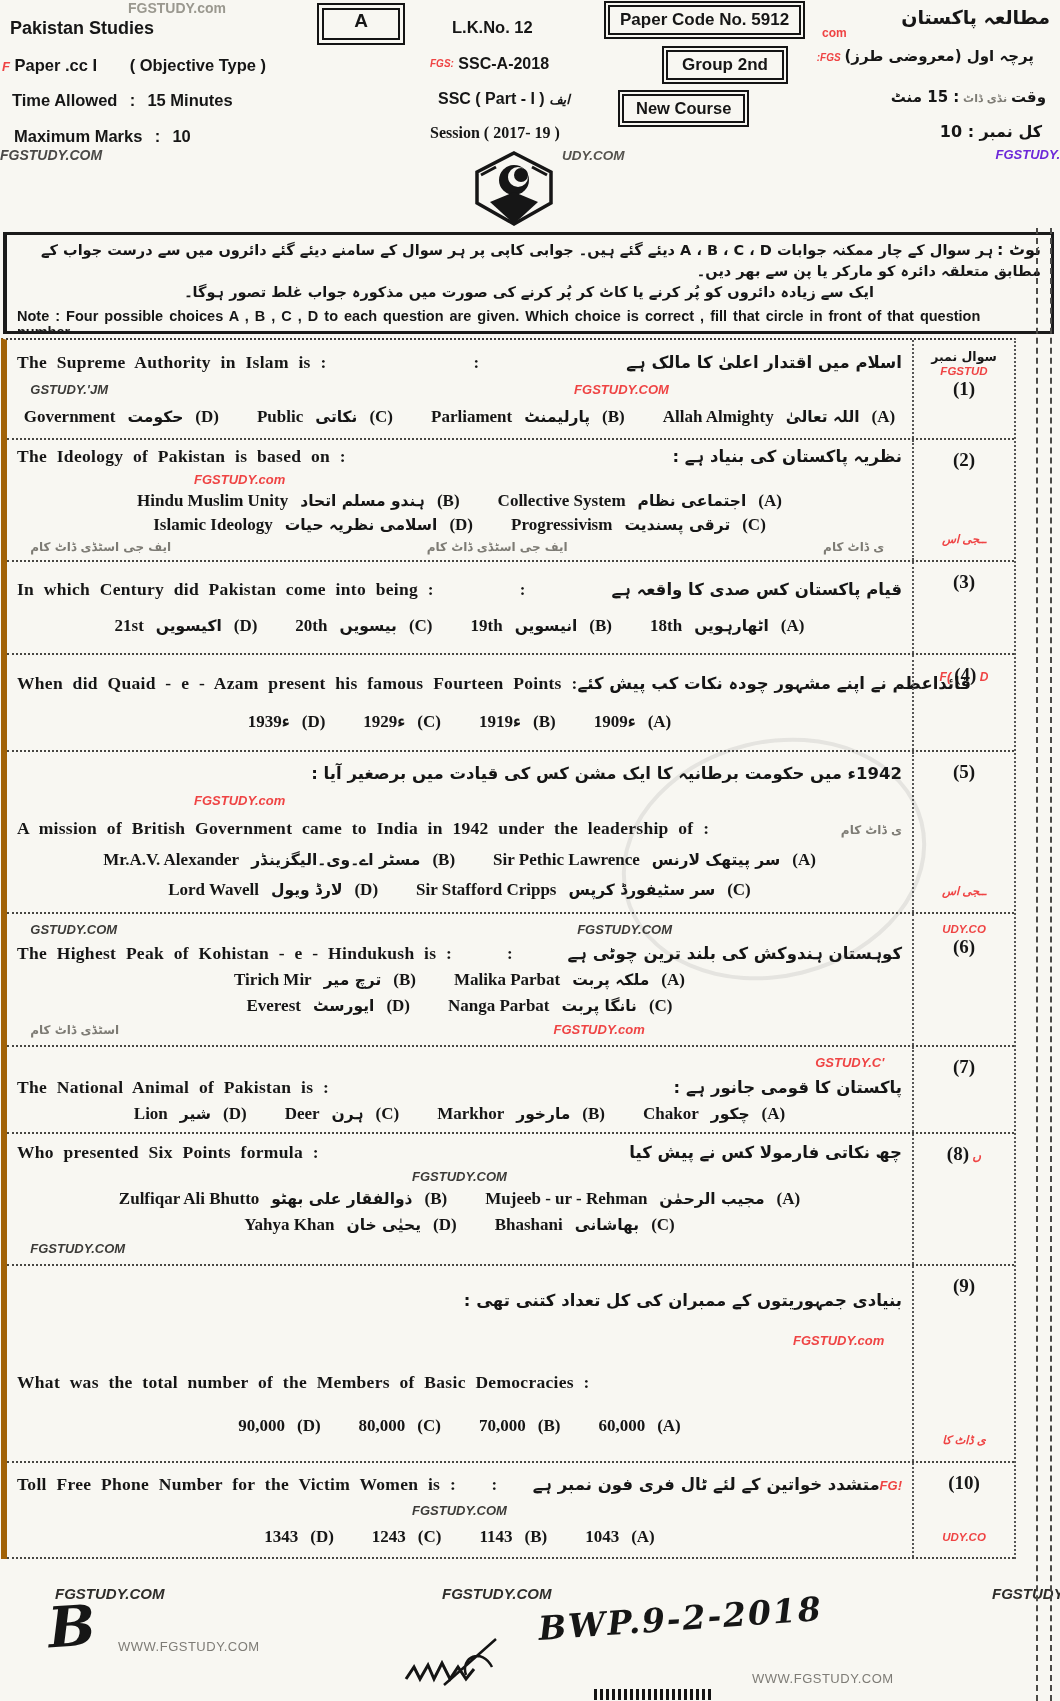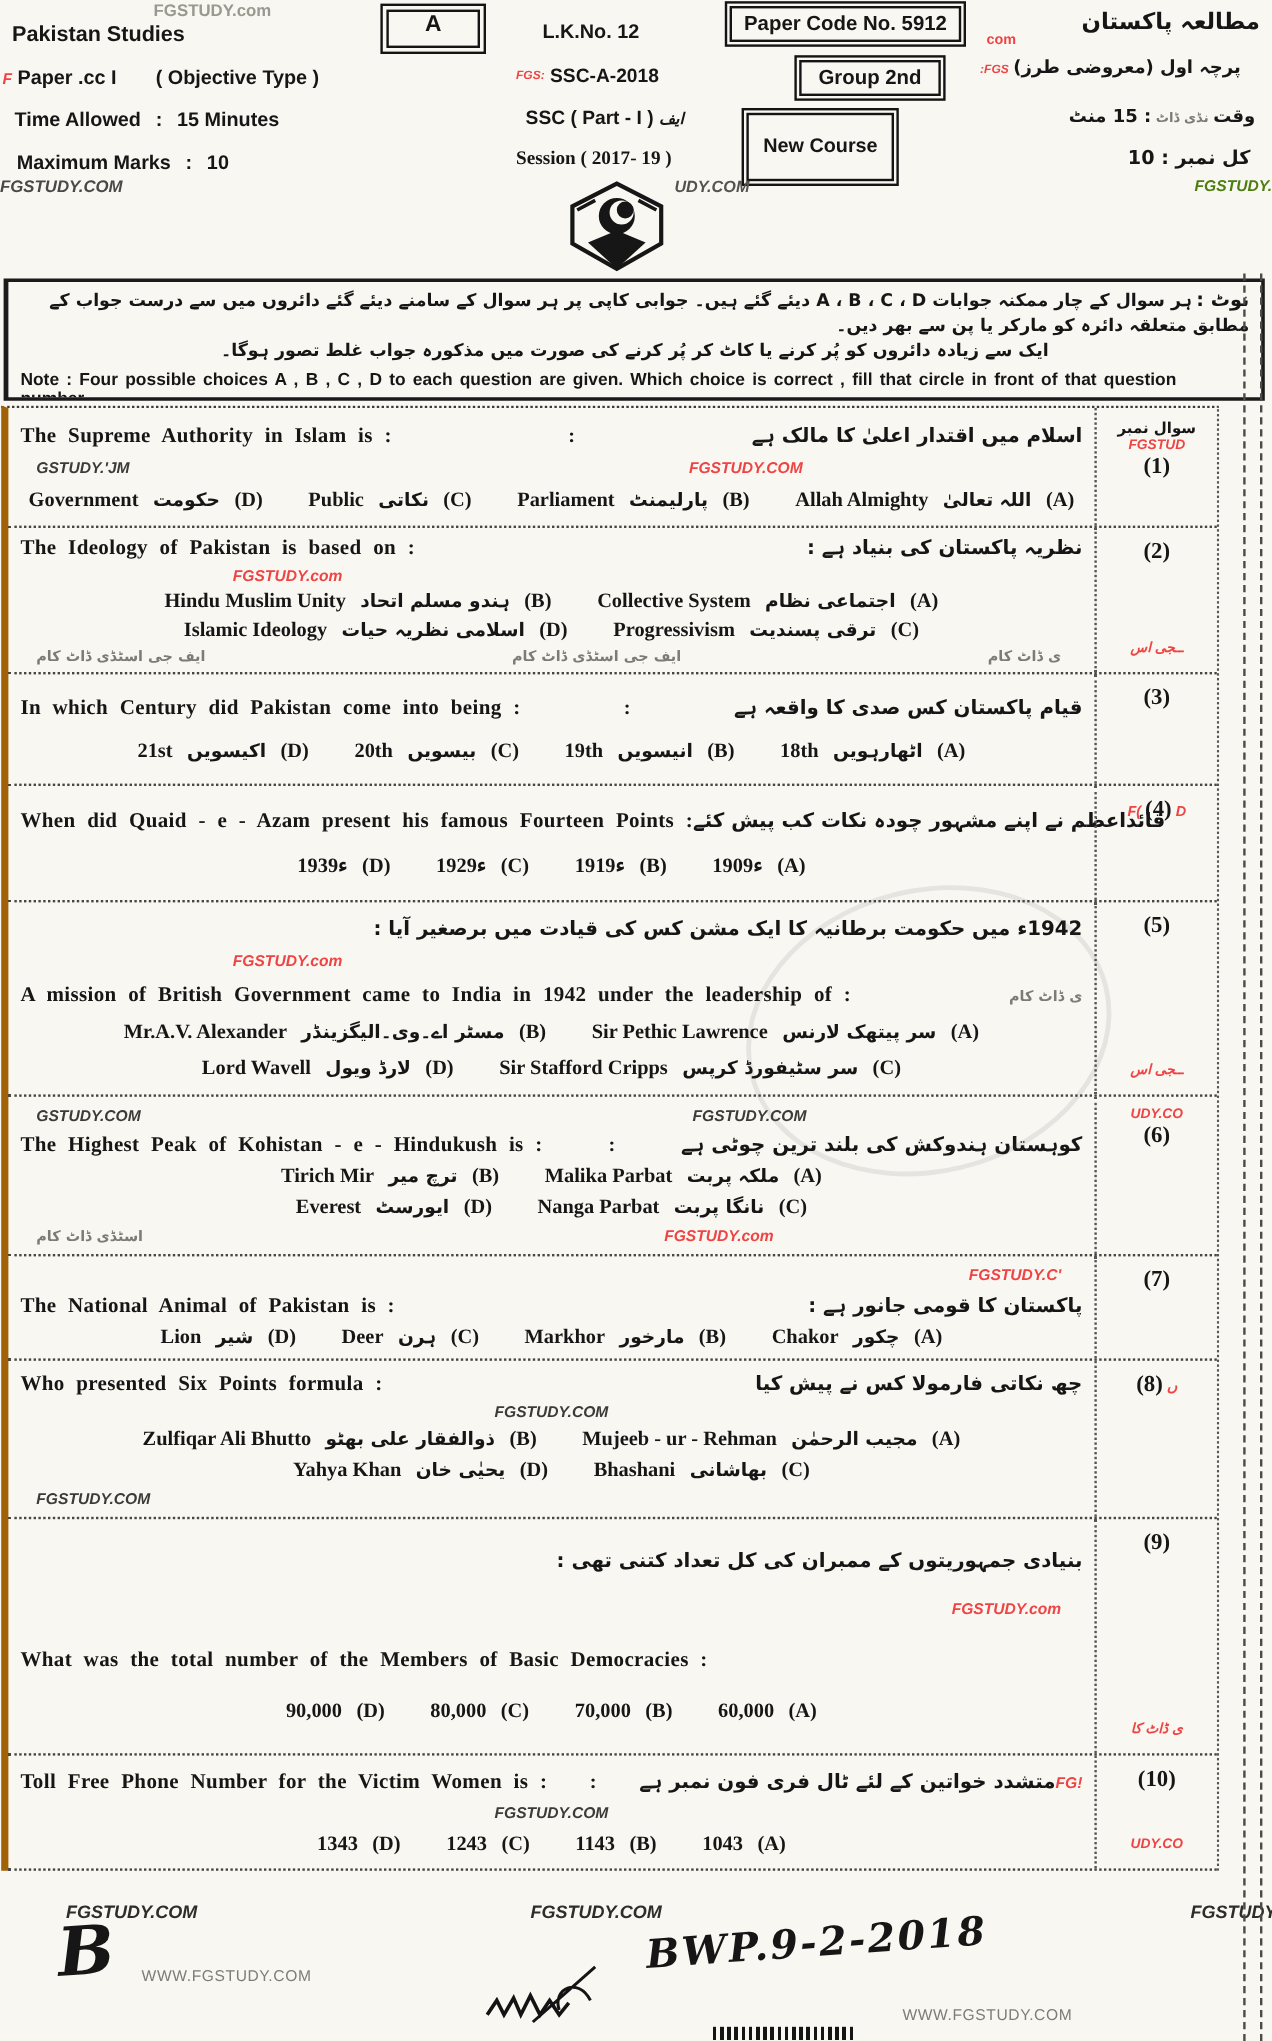--- a/index.html
+++ b/index.html
@@ -30,29 +30,29 @@
   .code-line{left:430px;top:55px;font:bold 16px "Liberation Sans",sans-serif;}
   .code-line .wm{font-size:10px;vertical-align:2px;}
   .part-line{left:438px;top:90px;font:bold 16px "Liberation Sans",sans-serif;}
   .part-line .ur{font-size:13px;font-style:italic;}
   .session{left:430px;top:124px;font-weight:bold;font-size:16px;}
   .pc-box{left:608px;top:5px;padding:3px 10px;font:bold 17px "Liberation Sans",sans-serif;
           border:2px solid #141414;outline:2px solid #141414;outline-offset:2px;}
   .pc-wm{left:822px;top:26px;font-style:normal;font-size:12px;}
   .grp-box{left:626px;top:50px;padding:3px 14px;font:bold 17px "Liberation Sans",sans-serif;
            border:2px solid #141414;outline:2px solid #141414;outline-offset:2px;margin-left:40px;}
-  .crs-box{left:622px;top:94px;padding:17px 12px;font:bold 16.5px "Liberation Sans",sans-serif;
+  .crs-box{left:622px;top:94px;padding:3px 12px;font:bold 16.5px "Liberation Sans",sans-serif;
            border:2px solid #141414;outline:2px solid #141414;outline-offset:2px;}
   .u-title{right:10px;top:6px;font-size:19px;}
   .u-type{right:26px;top:47px;font-size:15px;direction:rtl;}
   .u-type .wm{font-size:10px;}
   .u-time{right:14px;top:88px;font-size:15px;direction:rtl;}
   .u-time .wm{font-size:11px;font-style:normal;}
   .u-marks{right:18px;top:122px;font-size:16px;}
-  .right-wm{right:0;top:147px;color:#4d7c0f;font-size:13px;text-align:right;}
+  .right-wm{right:0;top:147px;color:#6d28d9;font-size:13px;text-align:right;}
   .crest{left:468px;top:150px;}
   .crest-wm{left:562px;top:148px;color:#55534e;font-size:13.5px;font-style:italic;}
   .stamp-arc{left:620px;top:740px;width:300px;height:230px;border:4px solid rgba(70,70,70,.10);
              border-radius:50%;position:absolute;transform:rotate(-14deg);}
 
   
   .note-box{margin:0 6px 0 3px;height:102px;box-sizing:border-box;border:3px solid #1b1b1b;
             border-left-width:4px;padding:4px 10px 4px 10px;overflow:hidden;}
   .note-ur1{direction:rtl;text-align:right;font-size:14.5px;line-height:21px;}
   .note-ur1 .lbl{font-size:16px;}
@@ -432,21 +432,21 @@
           </div>
         </div>
         <div class="q-num">
           <div class="wm num-wm">UDY.CO</div>
           <div class="num-line"><span class="num">(6)</span></div>
         </div>
       </div>
       <div class="q-row">
         <div class="q-main">
           <div class="wm-row">
-            <span class="wm wm-r">FGSTUDY.C'</span>
+            <span class="wm wm-r">GSTUDY.C'</span>
           </div>
           <div class="q-line">
             <span class="q-en">The  National  Animal  of  Pakistan  is      :</span>
             <span class="mid"></span>
             <span class="ur q-ur" dir="rtl">پاکستان کا قومی جانور ہے :</span>
           </div>
           <div class="opt-line">
             <span class="opt">
               <span class="opt-en">Lion</span>
               <span class="ur opt-ur" dir="rtl">شیر</span>

